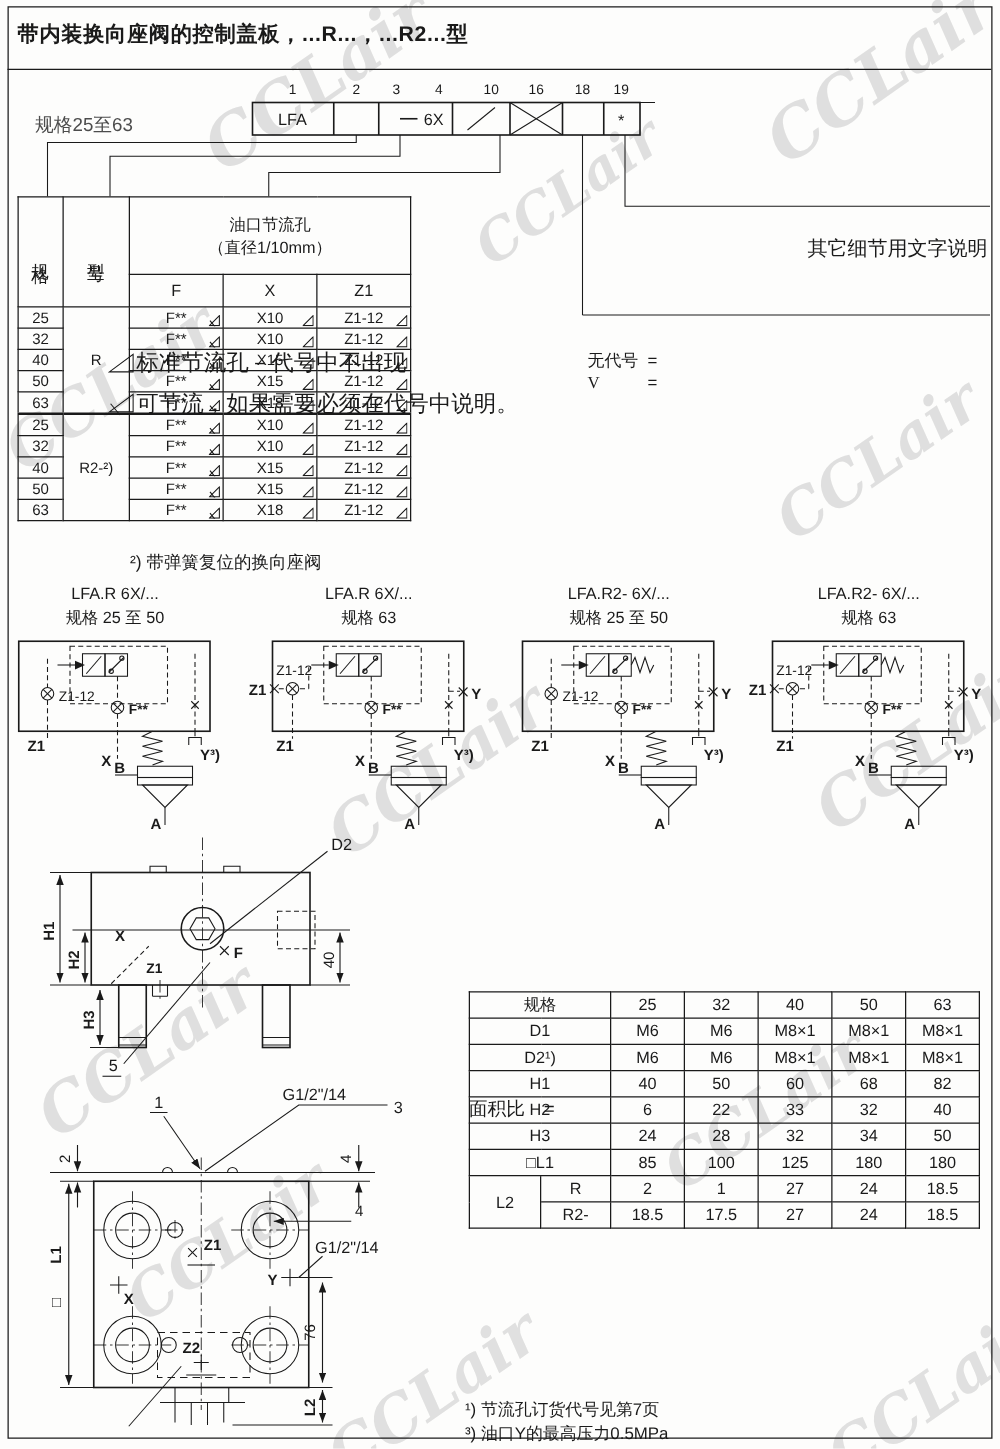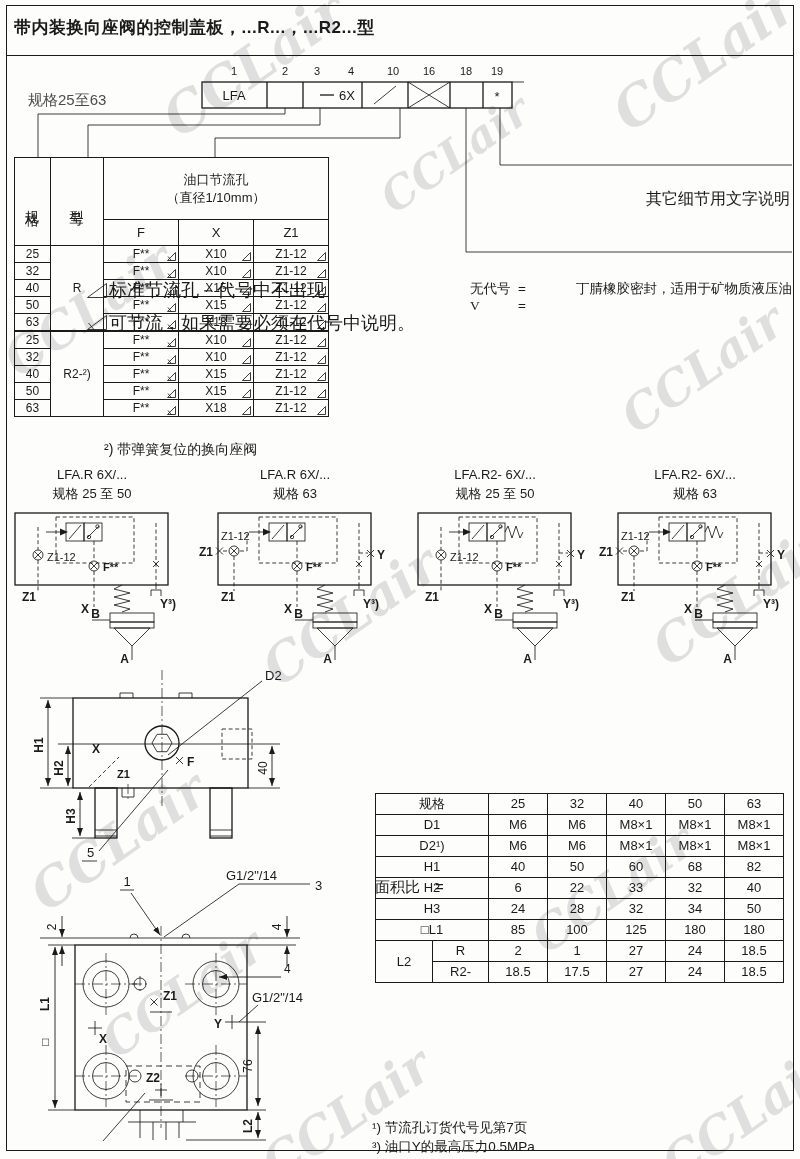--- a/index.html
+++ b/index.html
@@ -646,21 +646,20 @@
             </svg></td>
     </tr>
   </tbody>
     </table>
 
   <div class="abs othernote content">其它细节用文字说明</div>
   <div class="abs sealblock content">
     <div class="sealrow">
       <span class="code">无代号</span>
       <span class="eq">=</span>
-      <span class="desc">丁腈橡胶密封，适用于矿物质液压油</span>
     </div>
     <div class="sealrow">
       <span class="code">V</span>
       <span class="eq">=</span>
     </div>
   </div>
 
   <div class="legendrow content" style="left:86px;top:278px;">
     <svg width="22" height="17">
         <polygon points="1.5,15.5 20.5,15.5 20.5,1.5" class="ln thin"></polygon>

